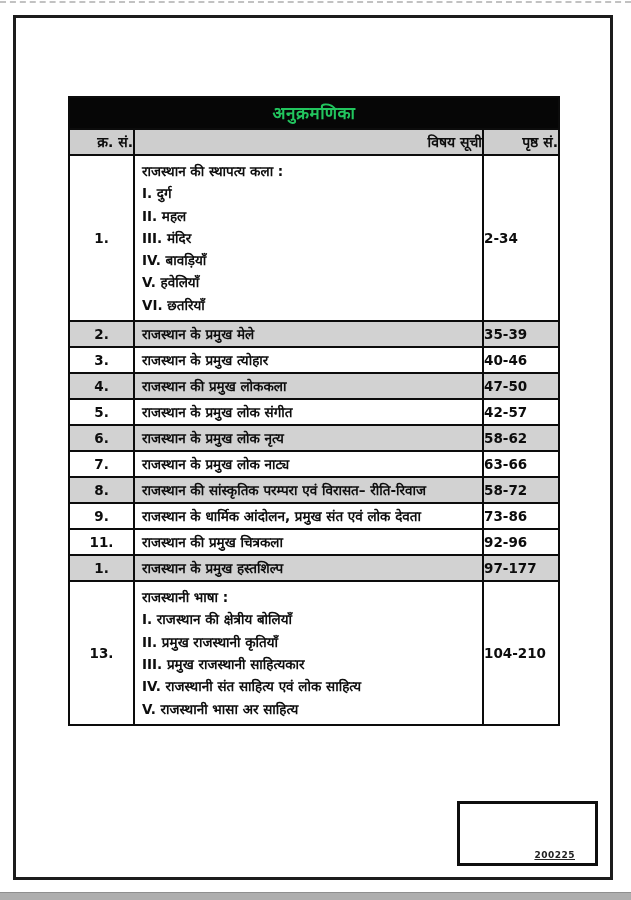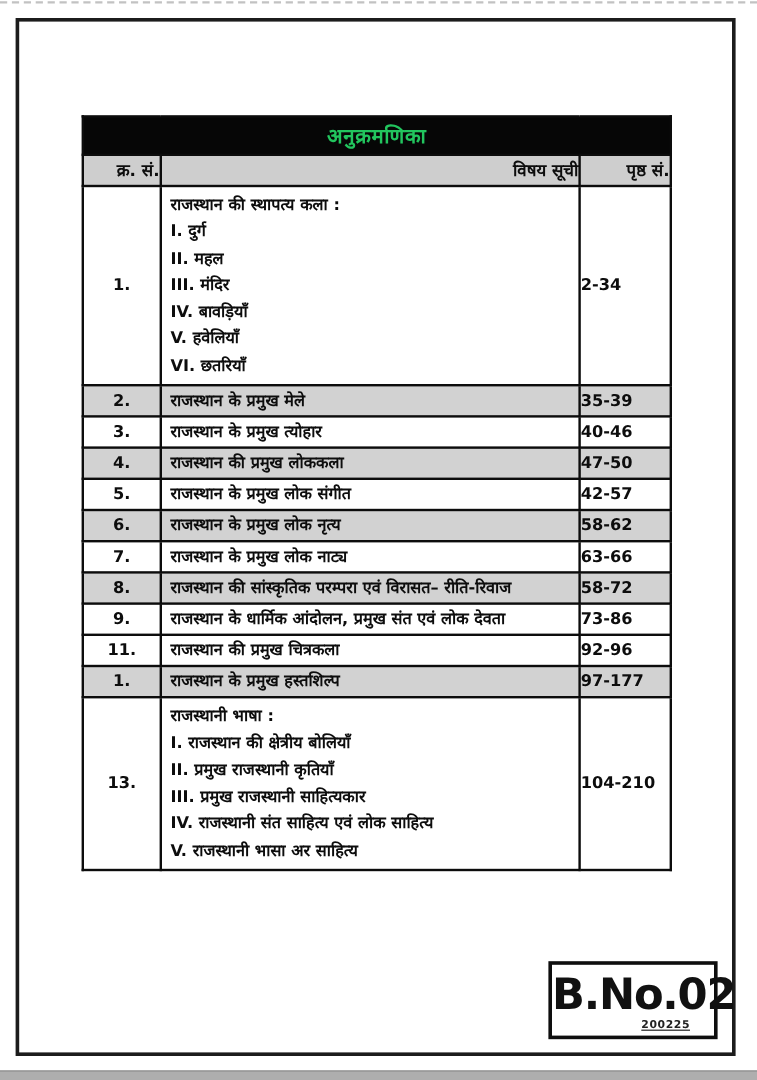--- a/index.html
+++ b/index.html
@@ -181,17 +181,16 @@
           <div class="subject-line">III. प्रमुख राजस्थानी साहित्यकार</div>
           <div class="subject-line">IV. राजस्थानी संत साहित्य एवं लोक साहित्य</div>
           <div class="subject-line">V. राजस्थानी भासा अर साहित्य</div>
         </td>
         <td class="pages-cell">104-210</td>
       </tr>
     </tbody>
 </table>
 
 <div class="stamp-box">
-  <div class="stamp-code">B.No.02</div>
   <div class="stamp-serial">200225</div>
 </div>
 
 <div class="scan-edge-bottom"></div>
 
 </body></html>

